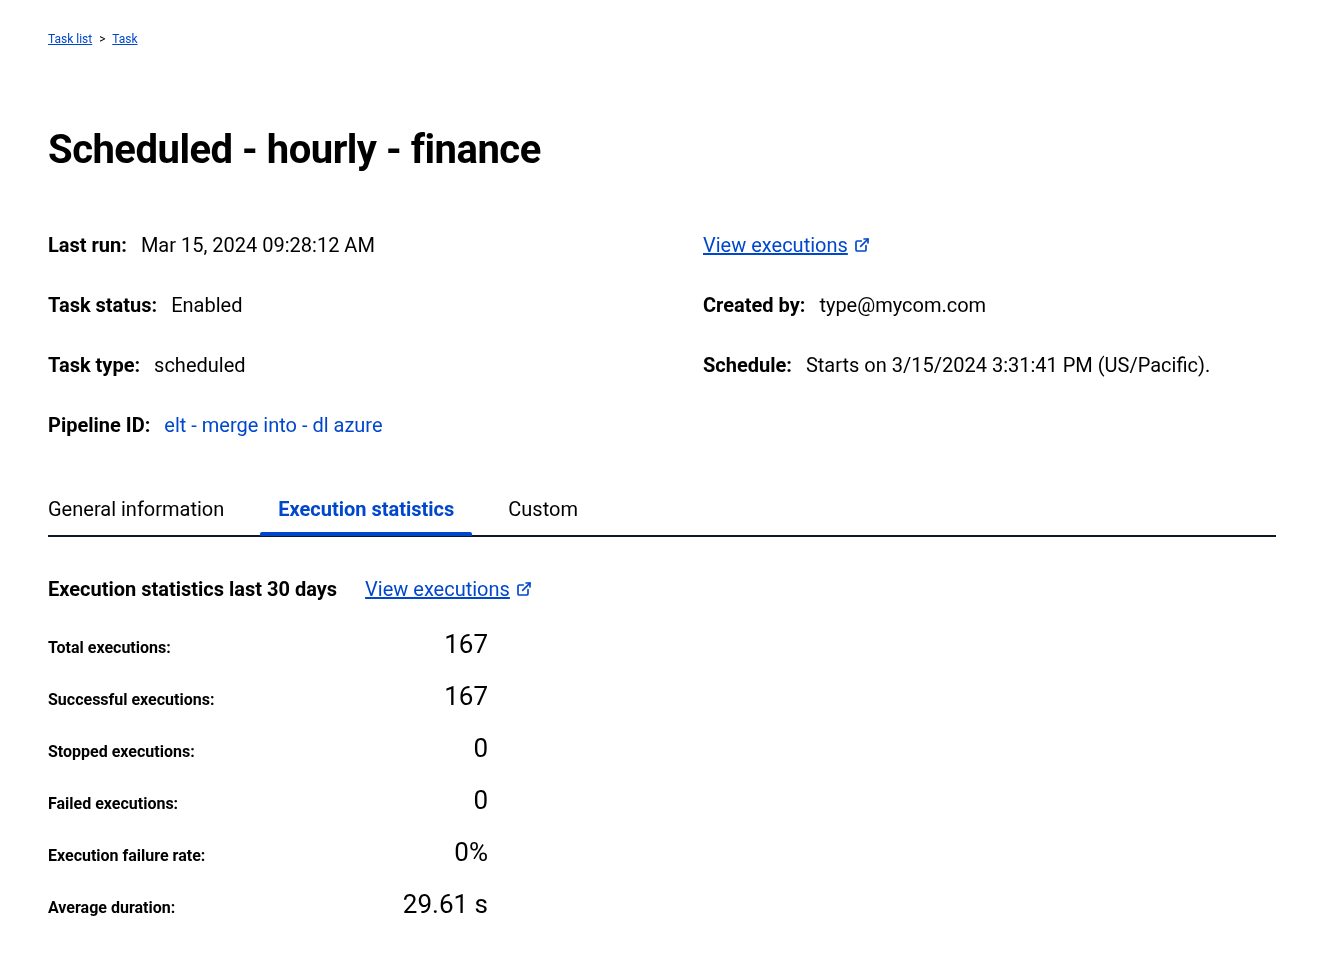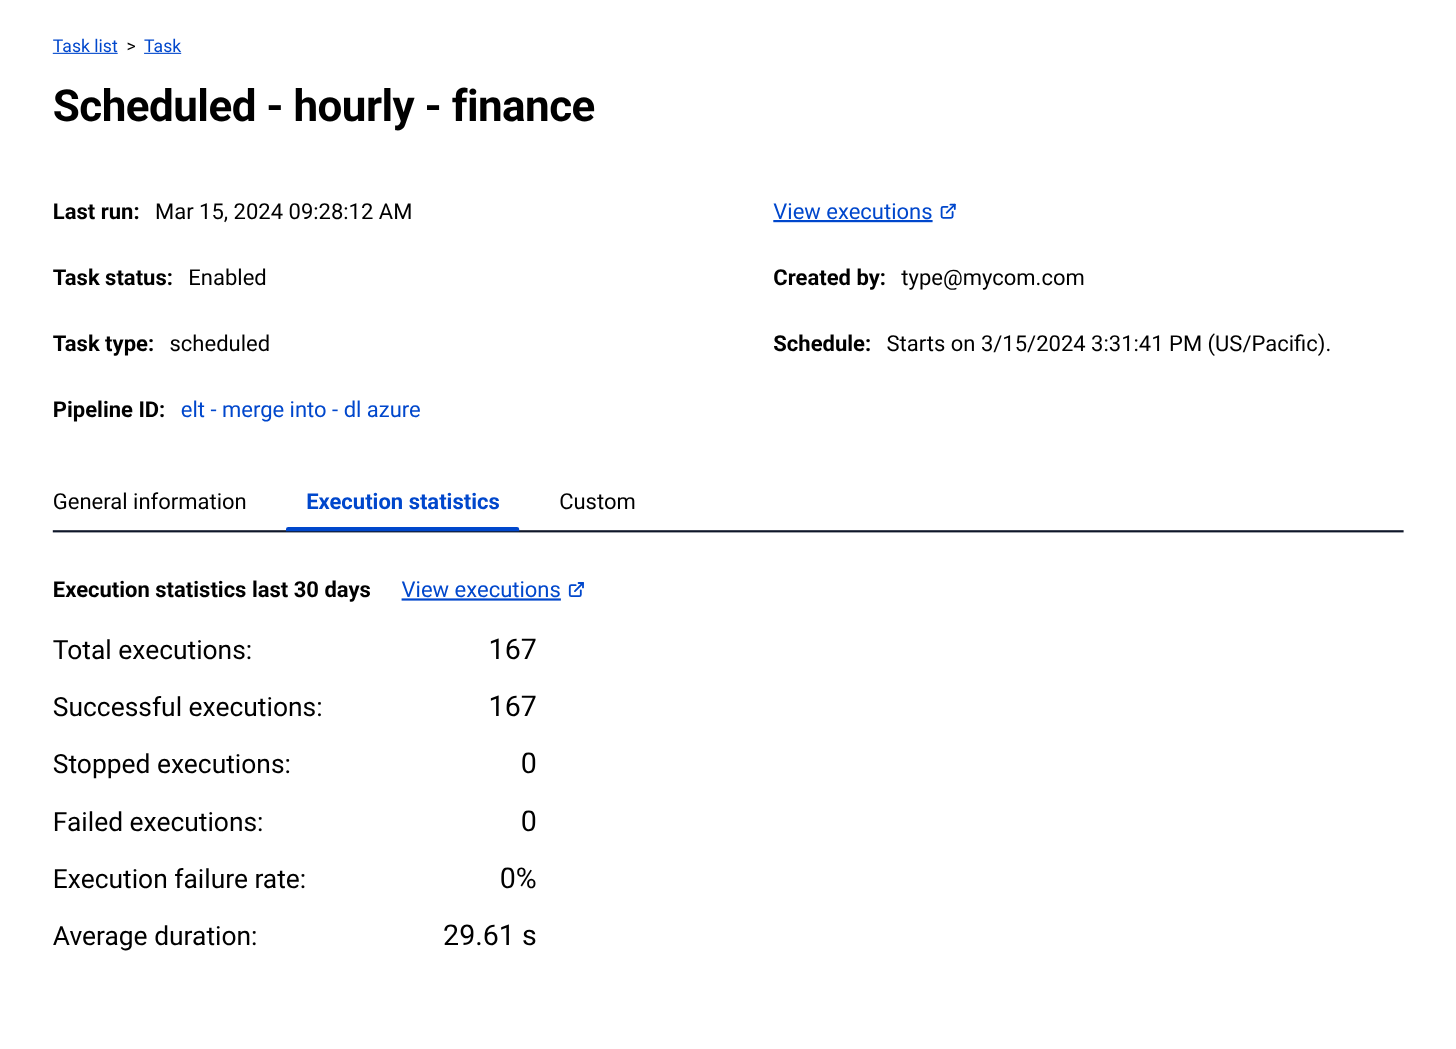--- a/index.html
+++ b/index.html
@@ -8,22 +8,22 @@
       box-sizing: border-box;
     }
     body {
       font-family: -apple-system, BlinkMacSystemFont, "Segoe UI", Roboto, Helvetica, Arial, sans-serif;
       background: #fff;
       color: #000;
       padding: 32px 48px;
       font-size: 20px;
     }
     .breadcrumb {
-      margin-bottom: 22px;
-      font-size: 16px;
+      margin-bottom: 80px;
+      font-size: 12px;
     }
     .breadcrumb a {
       color: #0047CC;
       text-decoration: underline;
     }
     .breadcrumb-sep {
       color: #000;
       margin: 0 4px;
     }
     .header-row {
@@ -114,22 +114,22 @@
       font-weight: 700;
       font-size: 20px;
     }
     .stats-table {
       display: grid;
       grid-template-columns: 320px 120px;
       row-gap: 22px;
       align-items: baseline;
     }
     .stats-label {
-      font-weight: 400;
-      font-size: 24px;
+      font-weight: 700;
+      font-size: 16px;
     }
     .stats-value {
       text-align: right;
       font-size: 26px;
     }
   </style>
 </head>
 <body>
 
 <nav class="breadcrumb">

